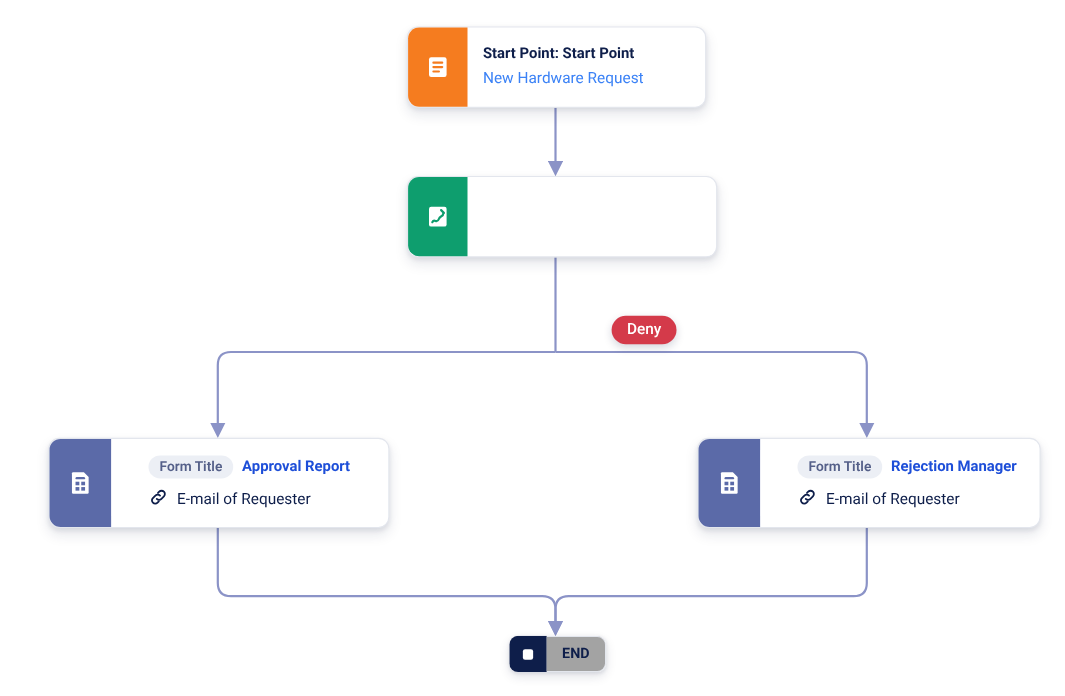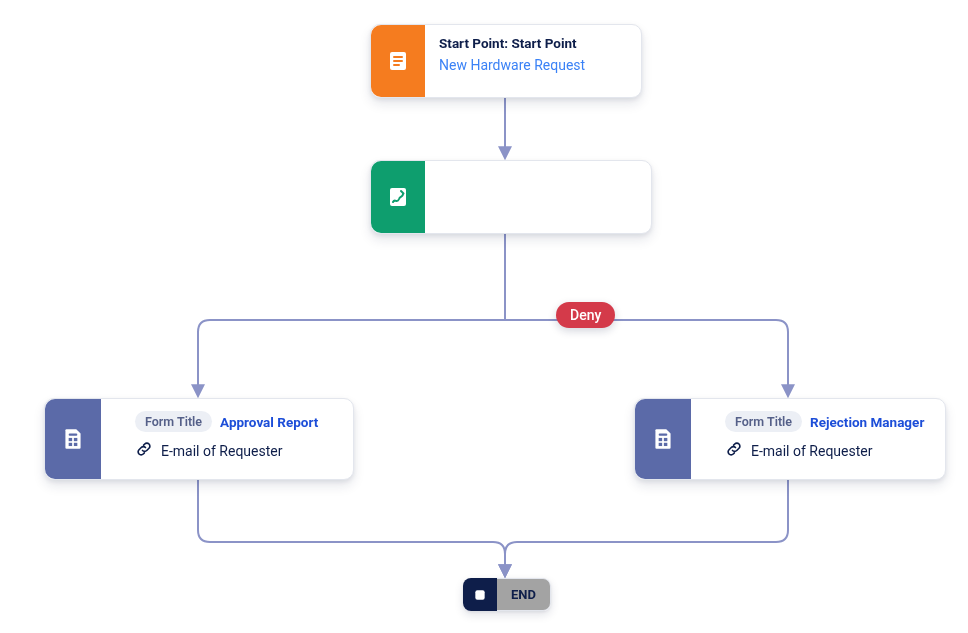--- a/index.html
+++ b/index.html
@@ -25,20 +25,21 @@
     justify-content: center;
     border-top-left-radius: 10px;
     border-bottom-left-radius: 10px;
     color: #fff;
   }
   .node .body {
     flex: 1;
     padding: 10px 16px 12px 14px;
     display: flex;
     flex-direction: column;
+    justify-content: center;
     gap: 6px;
   }
   .node .title {
     font-size: 13.5px;
     font-weight: 700;
     color: #0e1e4a;
   }
   .node .subtitle {
     font-size: 14px;
     color: #3b82f6;
@@ -118,21 +119,21 @@
     align-items: center;
     gap: 6px;
     padding: 5px 14px 5px 10px;
     border-radius: 999px;
     color: #fff;
     font-size: 14px;
     font-weight: 500;
     box-shadow: 0 3px 8px rgba(18,28,65,0.18);
   }
   .badge-approve { left: 274px; top: 305px; background: #2fb47a; }
-  .badge-deny    { left: 556px; top: 302px; background: #d43a4a; padding-left: 14px; }
+  .badge-deny    { left: 556px; top: 287px; background: #d43a4a; padding-left: 14px; }
 
   
   svg.connectors { position: absolute; left: 0; top: 0; width: 968px; height: 633px; pointer-events: none; }
 
 </style>
 </head>
 <body>
 
 <div class="canvas">
 

